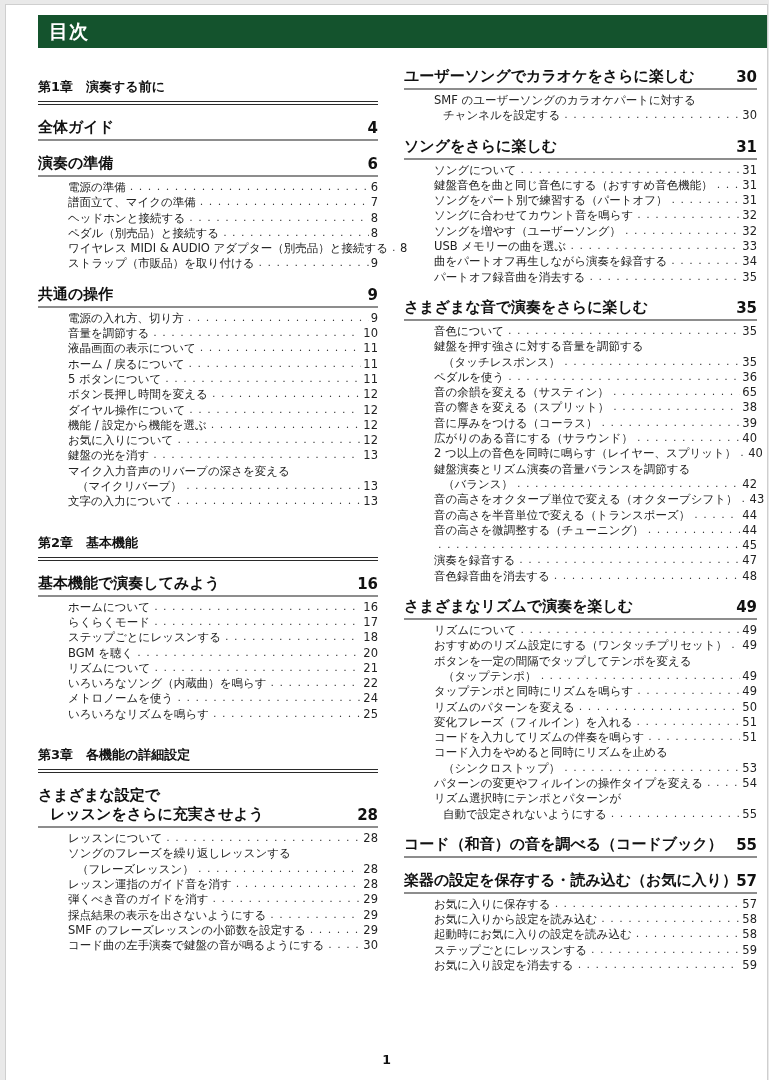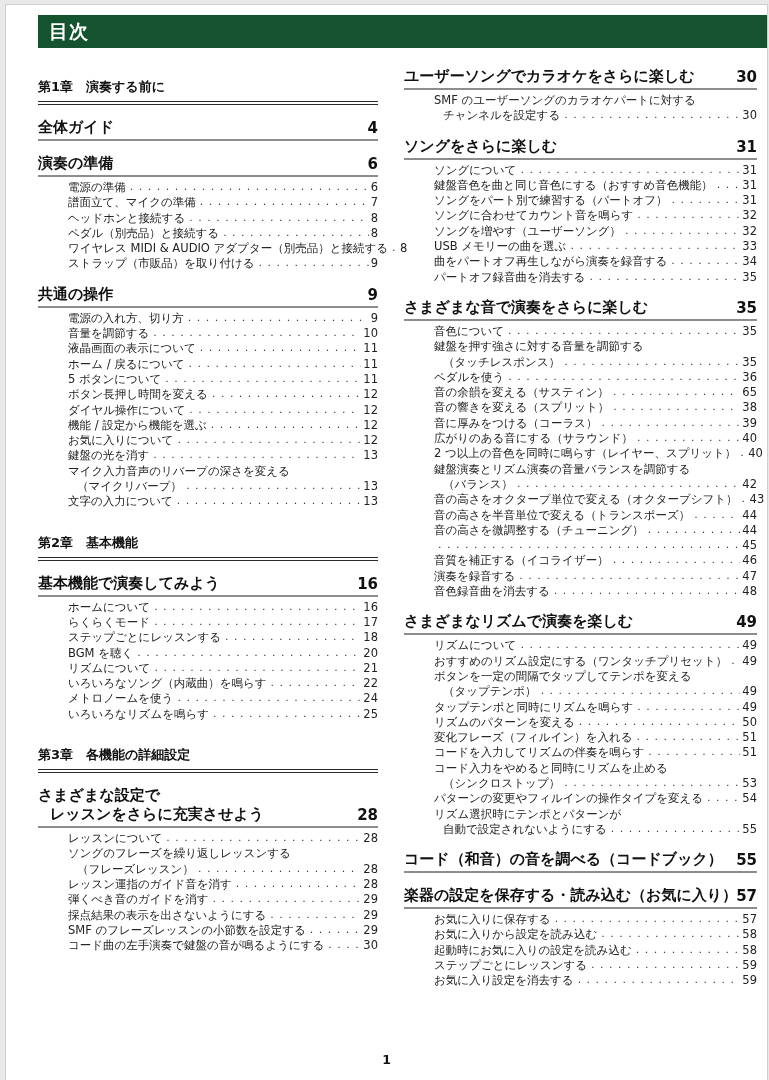--- a/index.html
+++ b/index.html
@@ -441,25 +441,20 @@
           <div class="entry">
             <span class="txt">音の高さを微調整する（チューニング）</span>
             <span class="dots"></span>
             <span class="pg">44</span>
           </div>
           <div class="entry">
             <span class="dots"></span>
             <span class="pg">45</span>
           </div>
           <div class="entry">
-            <span class="txt">音質を補正する（イコライザー）</span>
-            <span class="dots"></span>
-            <span class="pg">46</span>
-          </div>
-          <div class="entry">
             <span class="txt">演奏を録音する</span>
             <span class="dots"></span>
             <span class="pg">47</span>
           </div>
           <div class="entry">
             <span class="txt">音色録音曲を消去する</span>
             <span class="dots"></span>
             <span class="pg">48</span>
           </div>
         </div>

